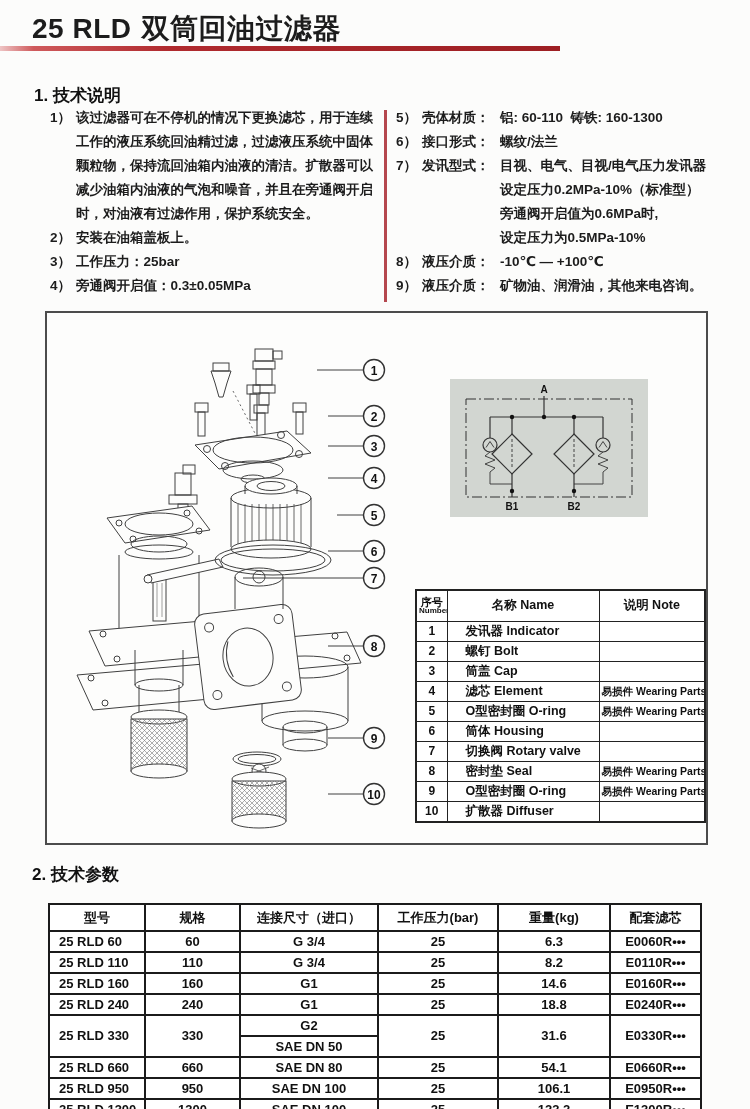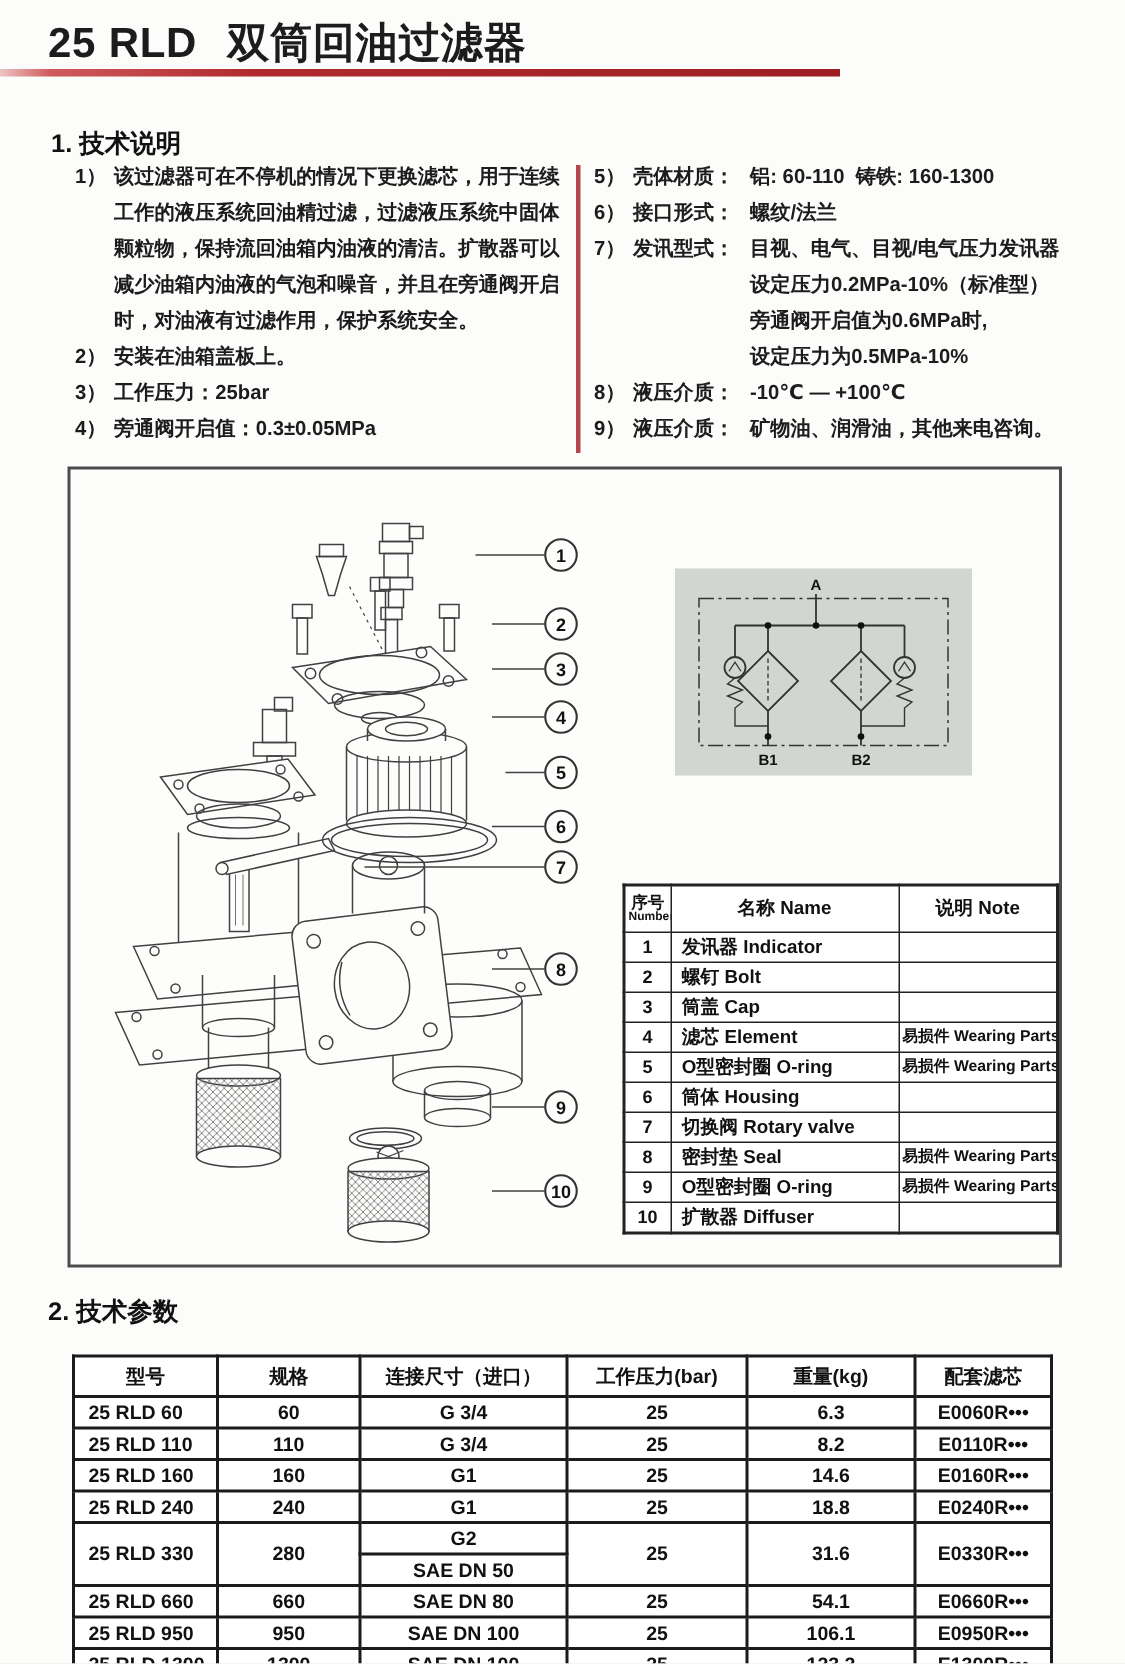--- a/index.html
+++ b/index.html
@@ -7,21 +7,21 @@
     position:relative; width:750px; height:1109px; margin:0 auto;
     background:#fcfcfb; overflow:hidden;
     font-family:"Liberation Sans","DejaVu Sans",sans-serif;
     color:#1c1c1c;
   }
   
   .doc-title{
     position:absolute; left:32px; top:10px; margin:0;
     font-size:28px; font-weight:bold; letter-spacing:0.5px; white-space:nowrap;
   }
-  .doc-title .model{ margin-right:20px; }
+  .doc-title .model{ margin-right:10px; }
   .title-rule{
     position:absolute; left:0; top:46px; width:560px; height:5px;
     background:linear-gradient(to right,#eec4c4 0%,#cf5a5c 6%,#b02a2e 30%,#9d1f23 100%);
   }
   
   .sec-heading{
     position:absolute; margin:0; font-size:17px; font-weight:bold; color:#111;
   }
   #sec1{ left:34px; top:84px; }
   #sec2{ left:32px; top:863px; }
@@ -58,21 +58,21 @@
   }
   .parts-table th,.parts-table td{
     border:1.5px solid #222; padding:0 2px; font-weight:bold; color:#111;
     height:19px; line-height:1.05; overflow:hidden; white-space:nowrap;
   }
   .parts-table{ border:2px solid #222; }
   .parts-table th{ font-size:12.5px; text-align:center; }
   .parts-table th.pt-num{ font-size:11px; }
   .parts-table .pt-num-en{ font-size:8px; font-weight:bold; margin-top:-2px; }
   .parts-table td.c-num{ font-size:12px; text-align:center; width:31px; }
-  .parts-table td.c-name{ font-size:12.5px; text-align:left; padding-left:7px; width:152px; }
+  .parts-table td.c-name{ font-size:12.5px; text-align:left; padding-left:18px; width:152px; }
   .parts-table td.c-note{ font-size:10.5px; text-align:right; width:106px; }
   .parts-table thead th{ height:30px; }
   
   .spec-table{
     position:absolute; left:48px; top:903px;
     border-collapse:collapse; table-layout:fixed; width:652px;
     background:#fff; border:2px solid #1b1b1b;
   }
   .spec-table th,.spec-table td{
     border:2px solid #1b1b1b; padding:0; font-size:13px; font-weight:bold;
@@ -479,21 +479,21 @@
         <tr>
           <td class="c-model">25 RLD 240</td>
           <td>240</td>
           <td>G1</td>
           <td>25</td>
           <td>18.8</td>
           <td>E0240R•••</td>
         </tr>
         <tr>
           <td class="c-model" rowspan="2">25 RLD 330</td>
-          <td rowspan="2">280</td>
+          <td rowspan="2">330</td>
           <td>G2</td>
           <td rowspan="2">25</td>
           <td rowspan="2">31.6</td>
           <td rowspan="2">E0330R•••</td>
         </tr>
         <tr>
           <td>SAE DN 50</td>
         </tr>
         <tr>
           <td class="c-model">25 RLD 660</td>

